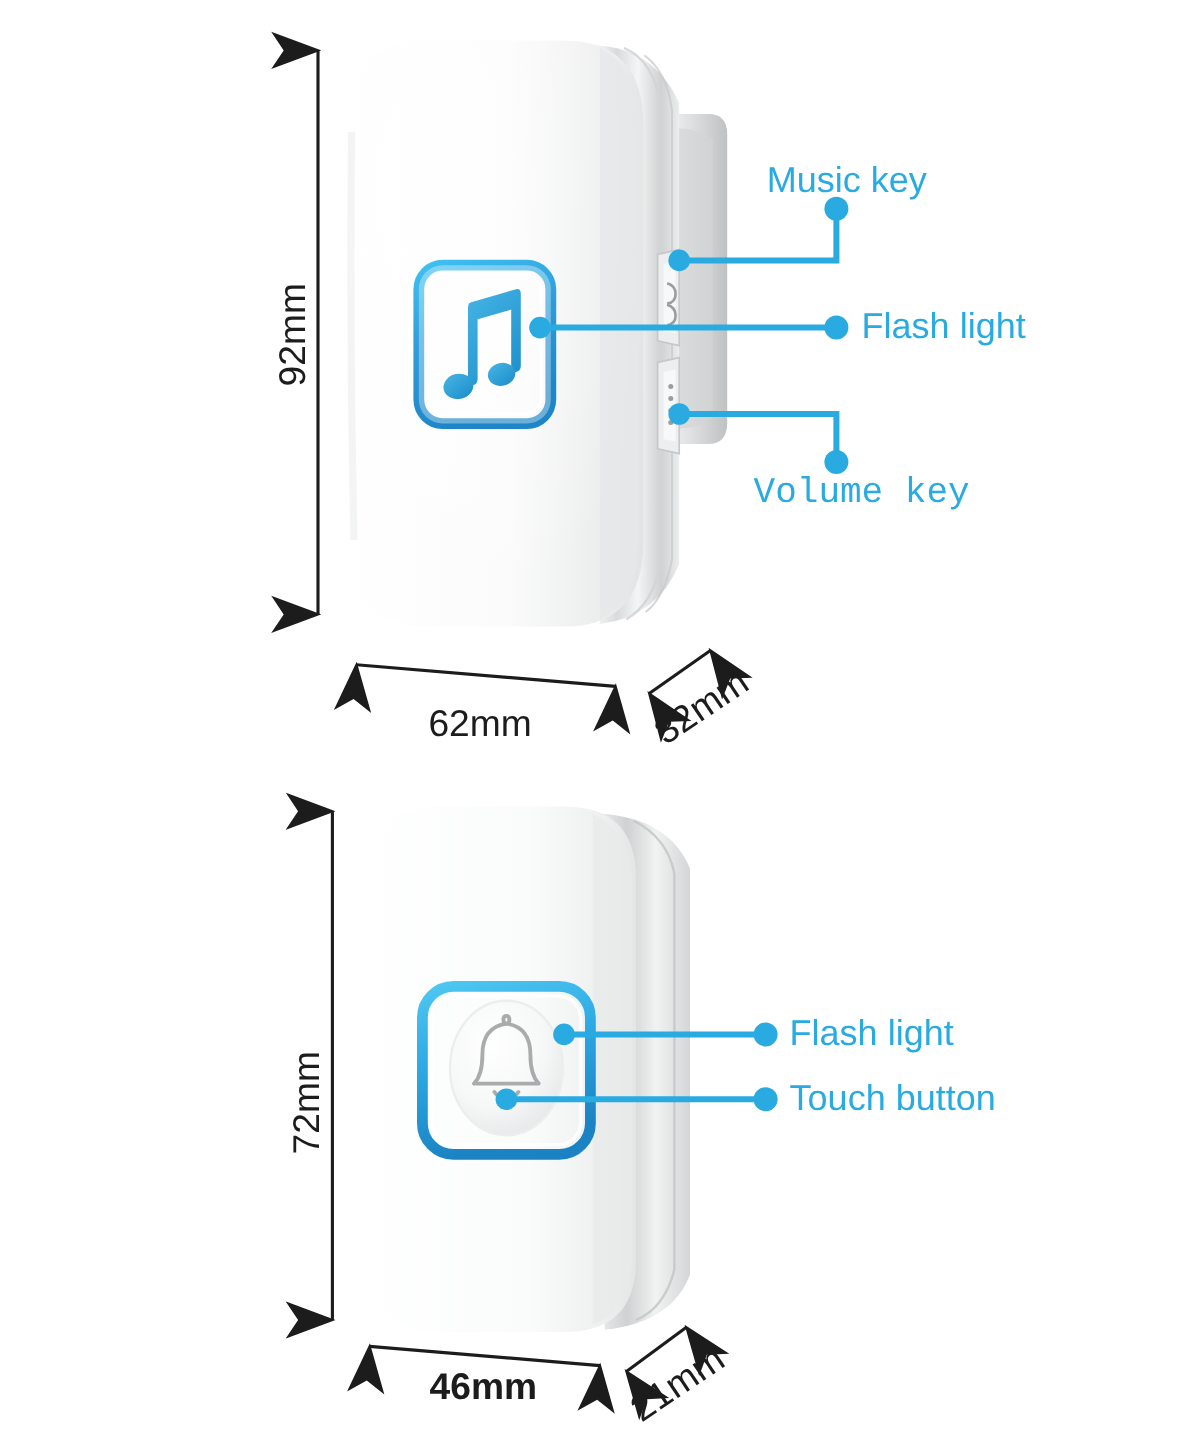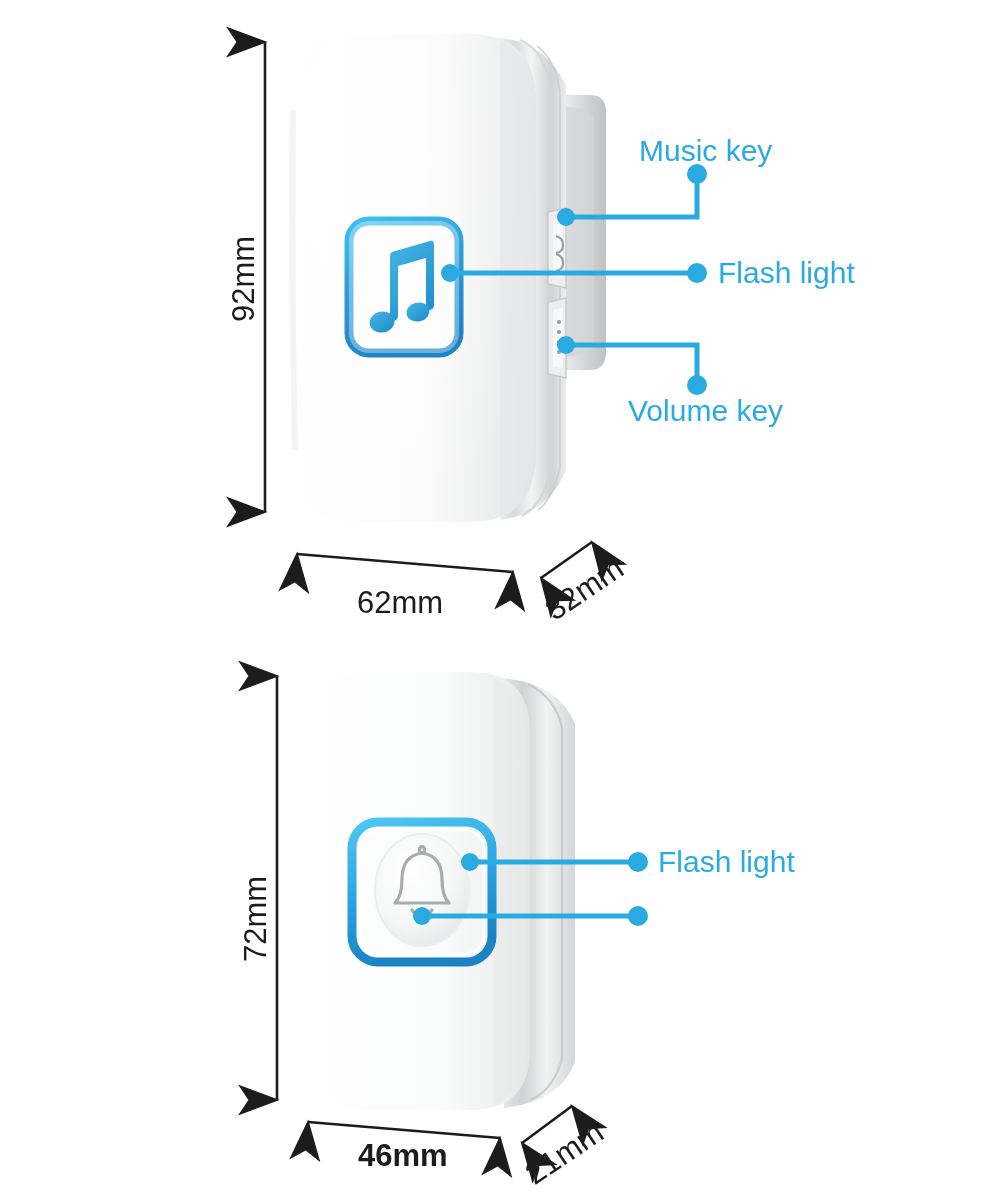--- a/index.html
+++ b/index.html
@@ -136,21 +136,21 @@
     <circle cx="450" cy="273" r="9" fill="#29ABE2"></circle>
     <circle cx="697" cy="273" r="10" fill="#29ABE2"></circle>
 
     <path d="M 566 345 L 697 345 L 697 383" fill="none" stroke="#29ABE2" stroke-width="5" stroke-linecap="square"></path>
     <circle cx="566" cy="345" r="9" fill="#29ABE2"></circle>
     <circle cx="697" cy="385" r="10" fill="#29ABE2"></circle>
   </svg>
 
   <div class="calloutText" style="left:639px; top:136px;">Music key</div>
   <div class="calloutText" style="left:718px; top:258px;">Flash light</div>
-  <div class="calloutText" style="left:628px; top:396px;">Volume key</div>
+  <div class="calloutText" style="left:628px; top:396px;font-family:Liberation Mono, monospace;">Volume key</div>
 
   <div class="dimText rot90" style="left:228px; top:322px;">92mm</div>
   <div class="dimText" style="left:357px; top:587px;">62mm</div>
   <div class="dimText rotDiag" style="left:540px; top:600px;">32mm</div>
 
   <svg class="layer" viewBox="0 0 1000 1200">
     <defs>
       <linearGradient id="d2face" x1="0" y1="0" x2="1" y2="0">
         <stop offset="0" stop-color="#ffffff"></stop>
         <stop offset="0.6" stop-color="#fafbfb"></stop>
@@ -219,18 +219,19 @@
     <line x1="470" y1="862" x2="638" y2="862" stroke="#29ABE2" stroke-width="5"></line>
     <circle cx="470" cy="862" r="9" fill="#29ABE2"></circle>
     <circle cx="638" cy="862" r="10" fill="#29ABE2"></circle>
 
     <line x1="422" y1="916" x2="638" y2="916" stroke="#29ABE2" stroke-width="5"></line>
     <circle cx="422" cy="916" r="9" fill="#29ABE2"></circle>
     <circle cx="638" cy="916" r="10" fill="#29ABE2"></circle>
   </svg>
 
   <div class="calloutText" style="left:658px; top:847px;">Flash light</div>
+  <div class="calloutText" style="left:658px; top:901px;">Touch button</div>
 
   <div class="dimText rot90" style="left:240px; top:962px;">72mm</div>
   <div class="dimText" style="left:358px; top:1140px;font-weight:bold;">46mm</div>
   <div class="dimText rotDiag" style="left:520px; top:1164px;">21mm</div>
 
 </div>
 
 </body></html>

